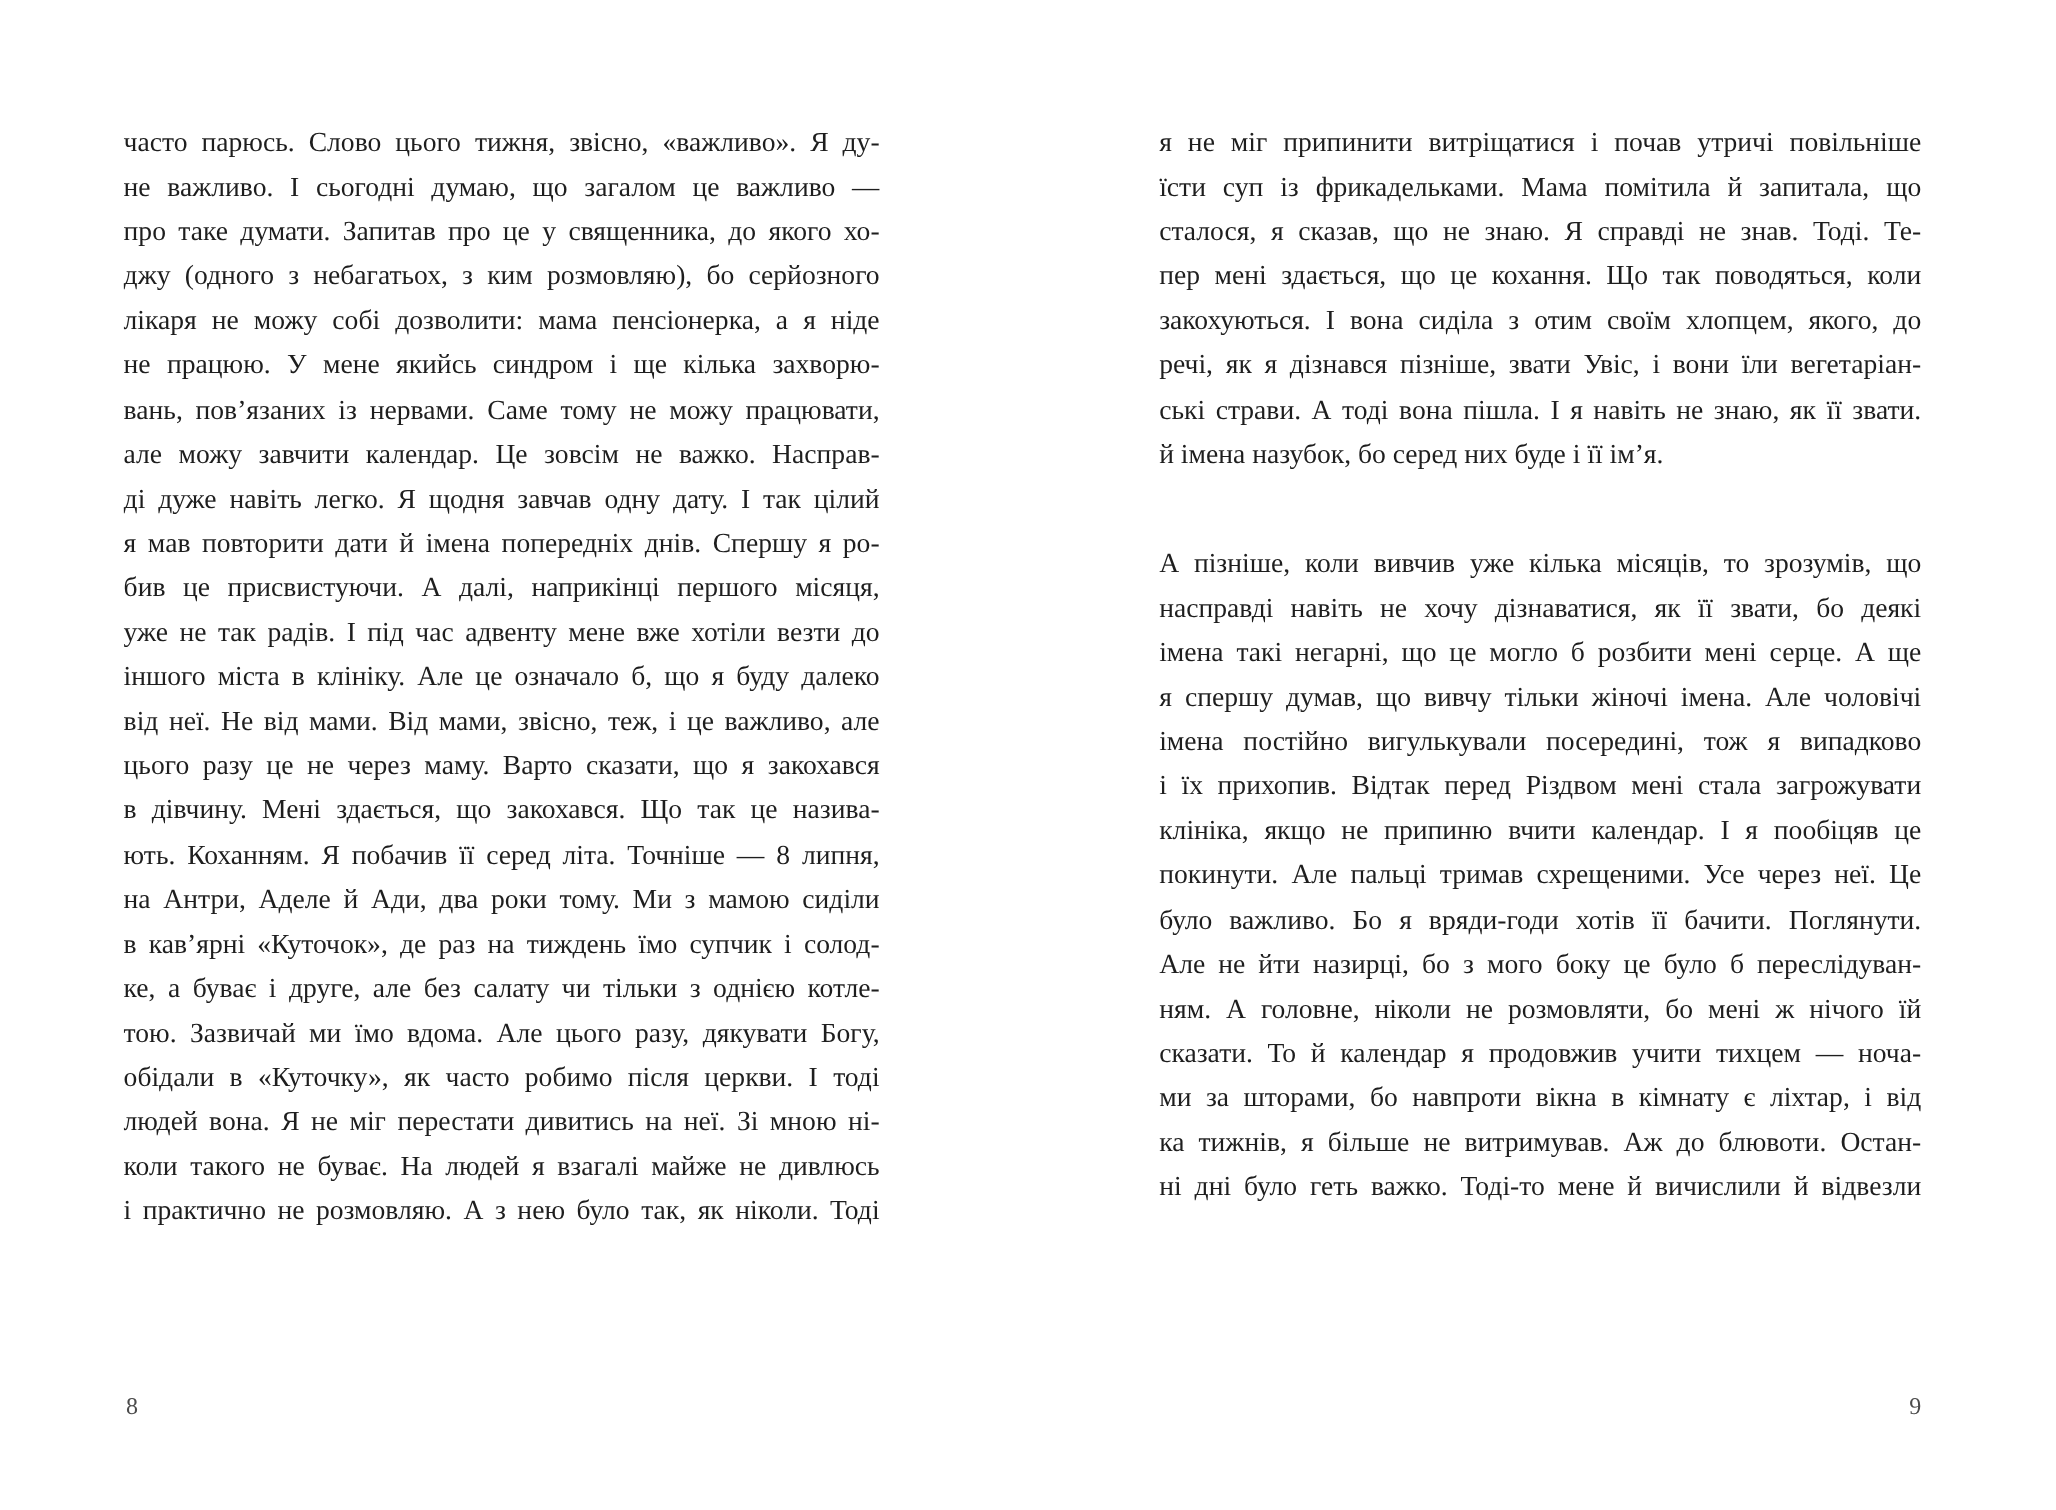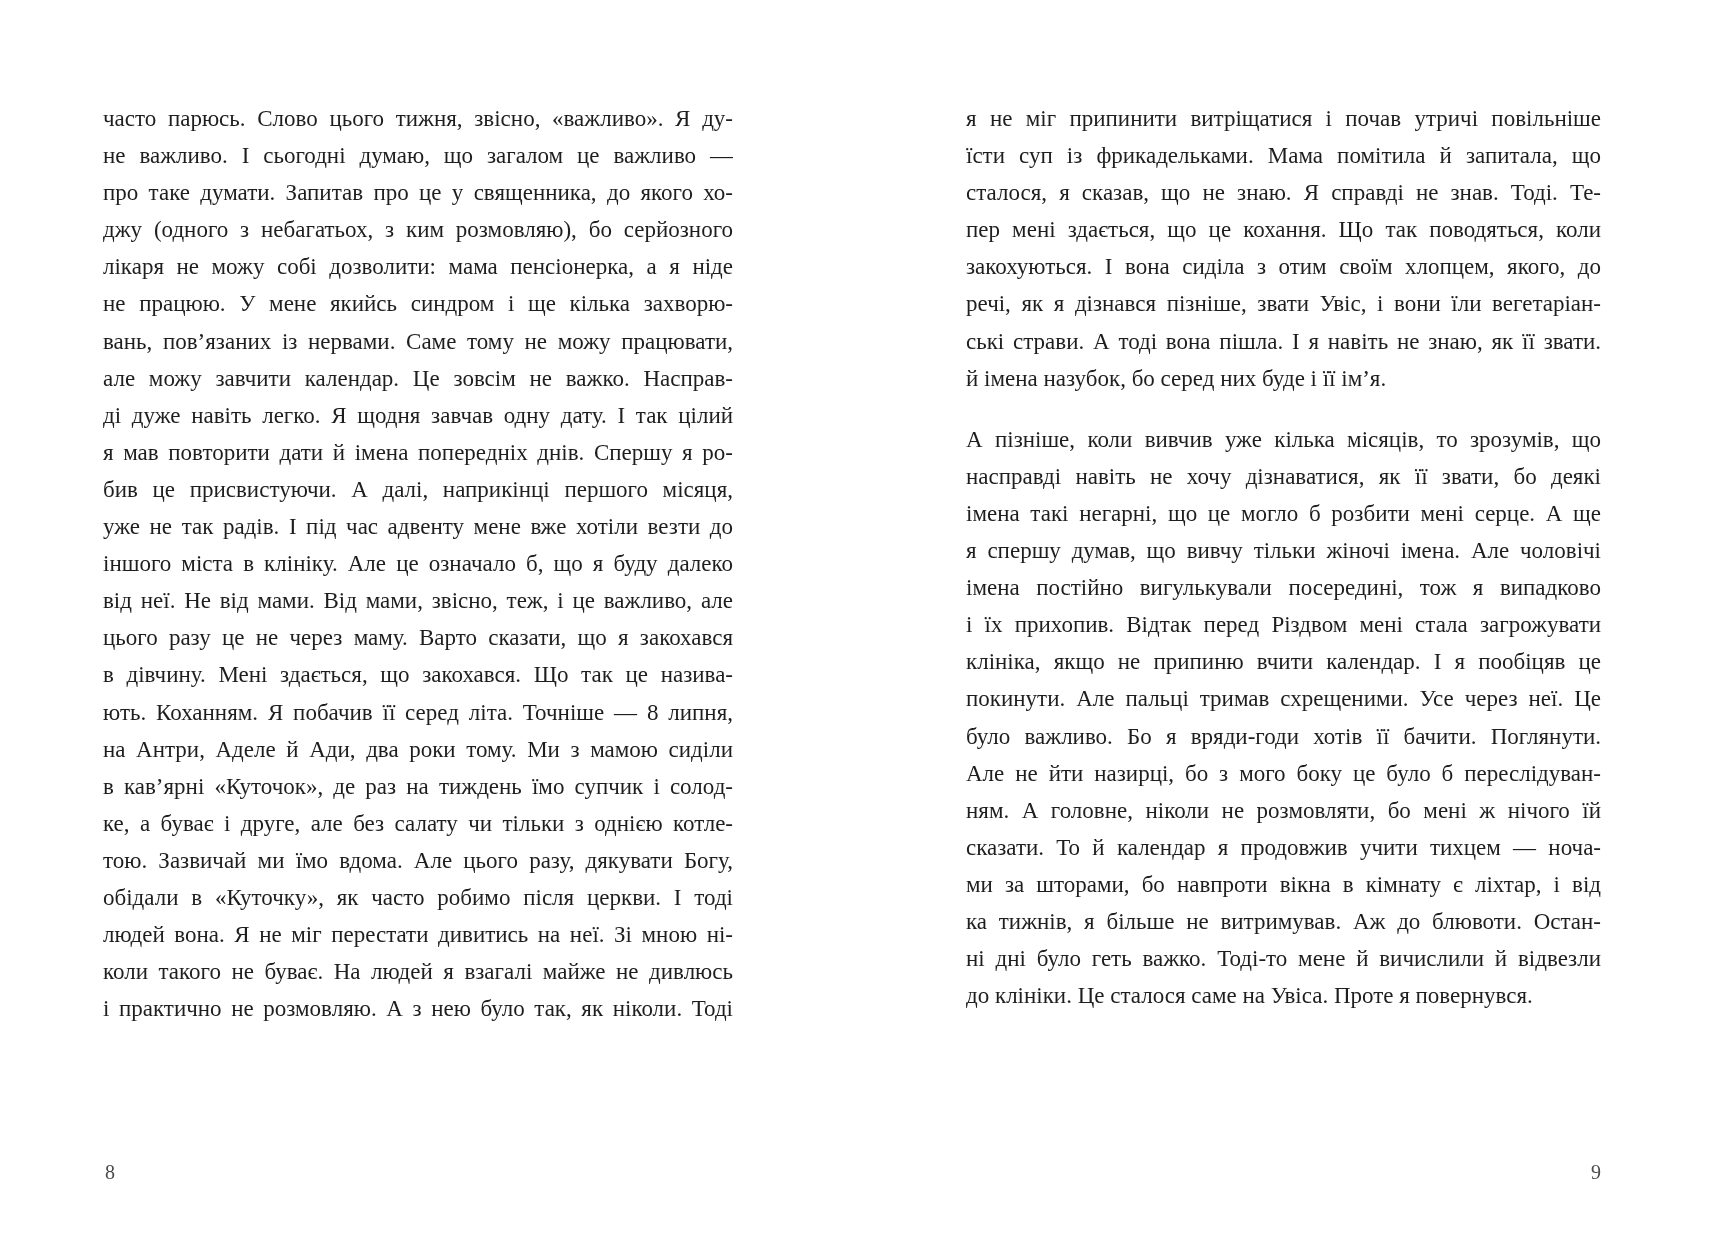--- a/index.html
+++ b/index.html
@@ -28,21 +28,21 @@
   .page-right { left: 966px; width: 635px; }
   .text-block {
     position: absolute;
     top: 100px;
     left: 0;
     right: 0;
     color: #1e1e1e;
     font-size: 23px;
   }
   .paragraph { margin: 0; }
-  .paragraph + .paragraph { margin-top: 24px; }
+  .paragraph + .paragraph { margin-top: 54px; }
   .line {
     height: 37.1px;
     line-height: 37.1px;
     text-align: justify;
     text-align-last: justify;
     overflow: hidden;
     white-space: normal;
   }
   .line.last {
     text-align-last: left;
@@ -116,19 +116,18 @@
           <div class="line">і їх прихопив. Відтак перед Різдвом мені стала загрожувати</div>
           <div class="line">клініка, якщо не припиню вчити календар. І я пообіцяв це</div>
           <div class="line">покинути. Але пальці тримав схрещеними. Усе через неї. Це</div>
           <div class="line">було важливо. Бо я вряди-годи хотів її бачити. Поглянути.</div>
           <div class="line">Але не йти назирці, бо з мого боку це було б переслідуван-</div>
           <div class="line">ням. А головне, ніколи не розмовляти, бо мені ж нічого їй</div>
           <div class="line">сказати. То й календар я продовжив учити тихцем — ноча-</div>
           <div class="line">ми за шторами, бо навпроти вікна в кімнату є ліхтар, і від</div>
           <div class="line">ка тижнів, я більше не витримував. Аж до блювоти. Остан-</div>
           <div class="line">ні дні було геть важко. Тоді-то мене й вичислили й відвезли</div>
-          <div class="line last">до клініки. Це сталося саме на Увіса. Проте я повернувся.</div>
         </div>
       </div>
     <div class="folio folio-right">9</div>
   </div>
 
 </div>
 
 </body></html>

